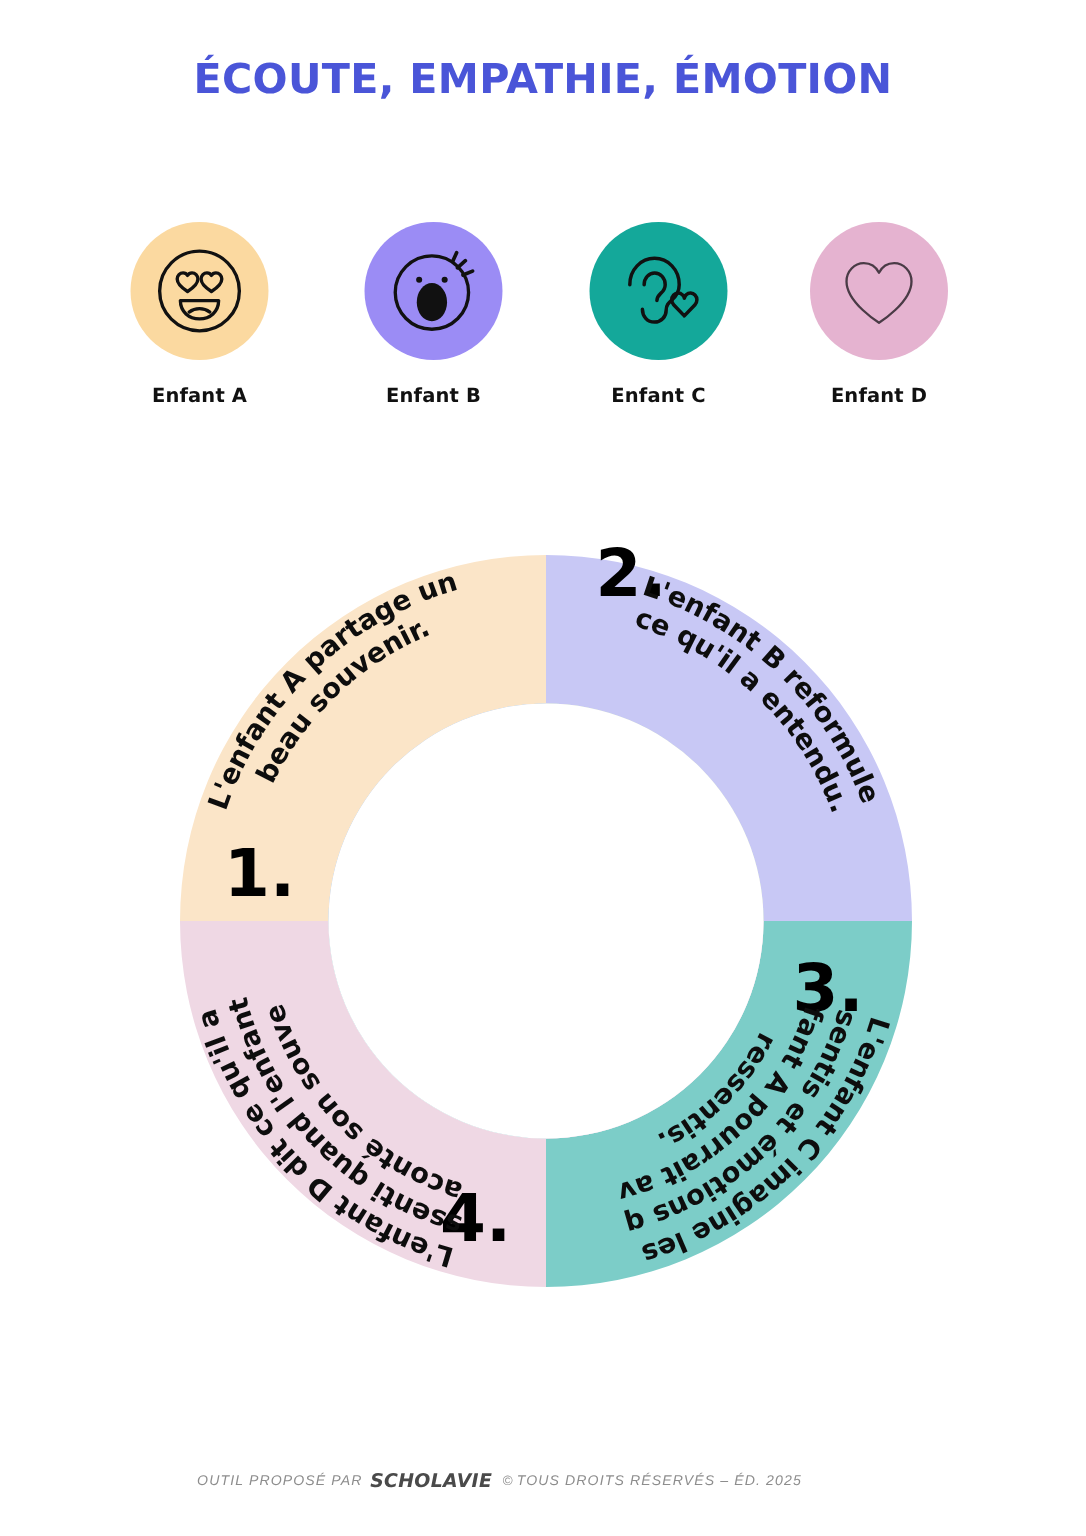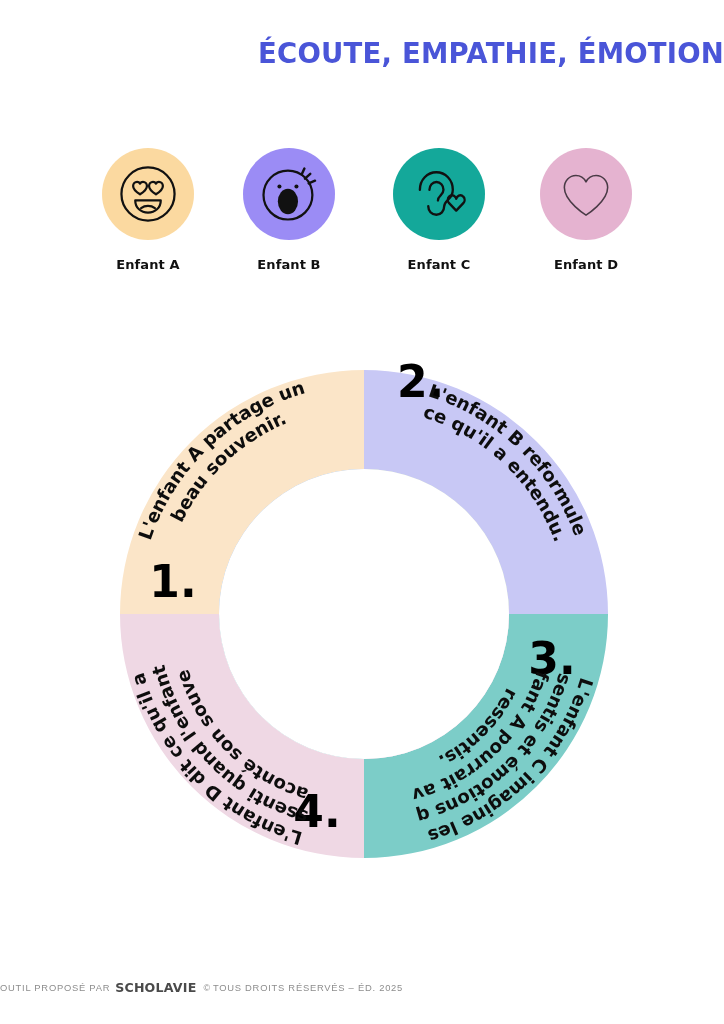--- a/index.html
+++ b/index.html
@@ -14,21 +14,21 @@
     font-family: "Liberation Sans", sans-serif;
     overflow: hidden;
   }
 
   
   .header {
     position: absolute;
     top: 38px;
     left: 0;
     width: 724px;
-    text-align: right;
+    text-align: center;
   }
   .title {
     font-family: "DejaVu Sans", sans-serif;
     font-size: 27.5px;
     font-weight: bold;
     letter-spacing: 0.2px;
     color: #4A55D8;
     margin: 0;
     line-height: 1.1;
   }
@@ -95,21 +95,23 @@
     font-weight: bold;
     fill: #000000;
   }
 
   
   .footer {
     position: absolute;
     left: 0;
     bottom: 28px;
     width: 666px;
+    text-align: center;
     white-space: nowrap;
+    font-style: italic;
   }
   .footer span {
     font-family: "Liberation Sans", sans-serif;
     font-size: 9.4px;
     letter-spacing: 0.75px;
     color: #8d8d8d;
     vertical-align: middle;
   }
   .footer .brand {
     font-family: "DejaVu Sans", sans-serif;
@@ -126,21 +128,21 @@
 </style>
 </head>
 <body>
 
 <div class="header">
   <h1 class="title">ÉCOUTE, EMPATHIE, ÉMOTION</h1>
 </div>
 
 <div class="avatars">
 
-  <div class="avatar-cell" style="left:73px;top:0;">
+  <div class="avatar-cell" style="left:58px;top:0;">
     <div class="avatar-circle" style="background:#FBD9A0">
       <svg width="68" height="68" viewBox="0 0 64 64">
         <circle cx="32" cy="32" r="25" fill="none" stroke="#111" stroke-width="2.1"></circle>
         <path d="M18 24.5c0-2.2 1.7-3.9 3.7-3.9 1.3 0 2.3.7 2.8 1.6.5-.9 1.5-1.6 2.8-1.6 2 0 3.7 1.7 3.7 3.9 0 3.4-4.9 6.8-6.5 7.8-1.6-1-6.5-4.4-6.5-7.8z" fill="none" stroke="#111" stroke-width="2.1" stroke-linejoin="round"></path>
         <path d="M33 24.5c0-2.2 1.7-3.9 3.7-3.9 1.3 0 2.3.7 2.8 1.6.5-.9 1.5-1.6 2.8-1.6 2 0 3.7 1.7 3.7 3.9 0 3.4-4.9 6.8-6.5 7.8-1.6-1-6.5-4.4-6.5-7.8z" fill="none" stroke="#111" stroke-width="2.1" stroke-linejoin="round"></path>
         <path d="M20 38h24c0 7-5.4 11.5-12 11.5S20 45 20 38z" fill="none" stroke="#111" stroke-width="2.1" stroke-linejoin="round"></path>
         <path d="M25.5 45.2c1.9-1.4 4-2.1 6.5-2.1s4.6.7 6.5 2.1" fill="none" stroke="#111" stroke-width="2.1" stroke-linecap="round"></path>
       </svg>
     </div>
     <div class="avatar-label">Enfant A</div>

